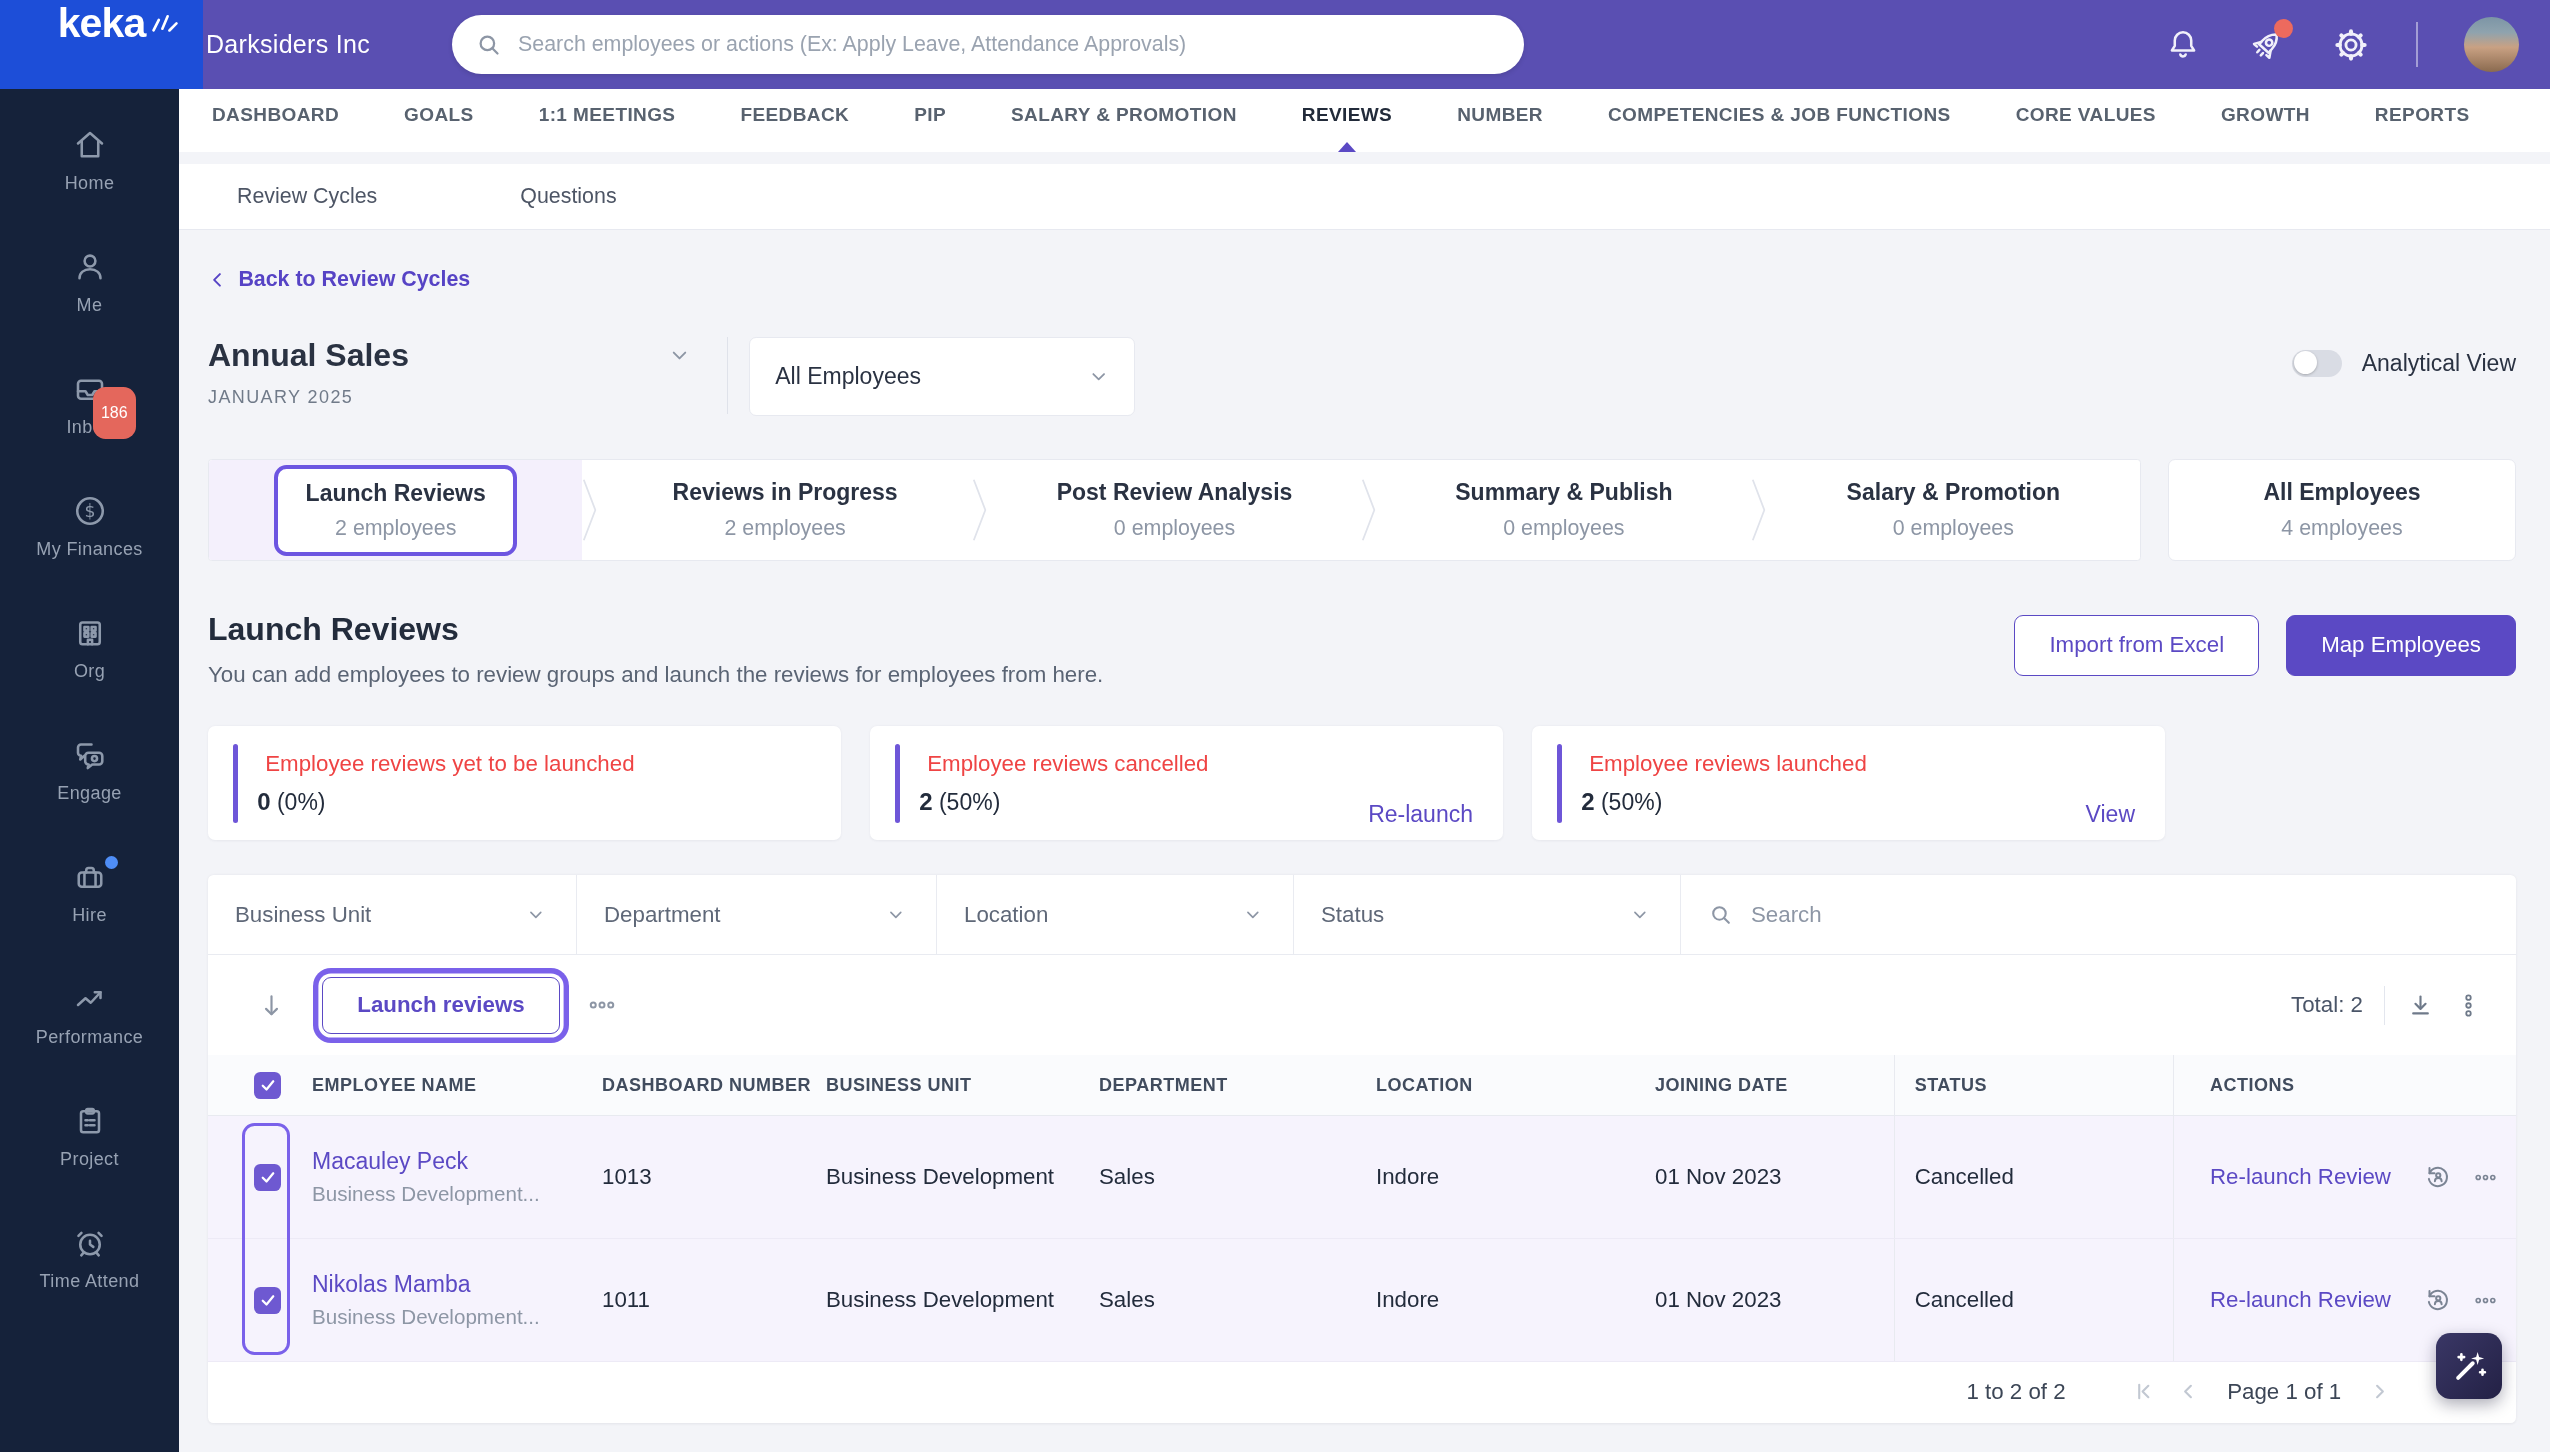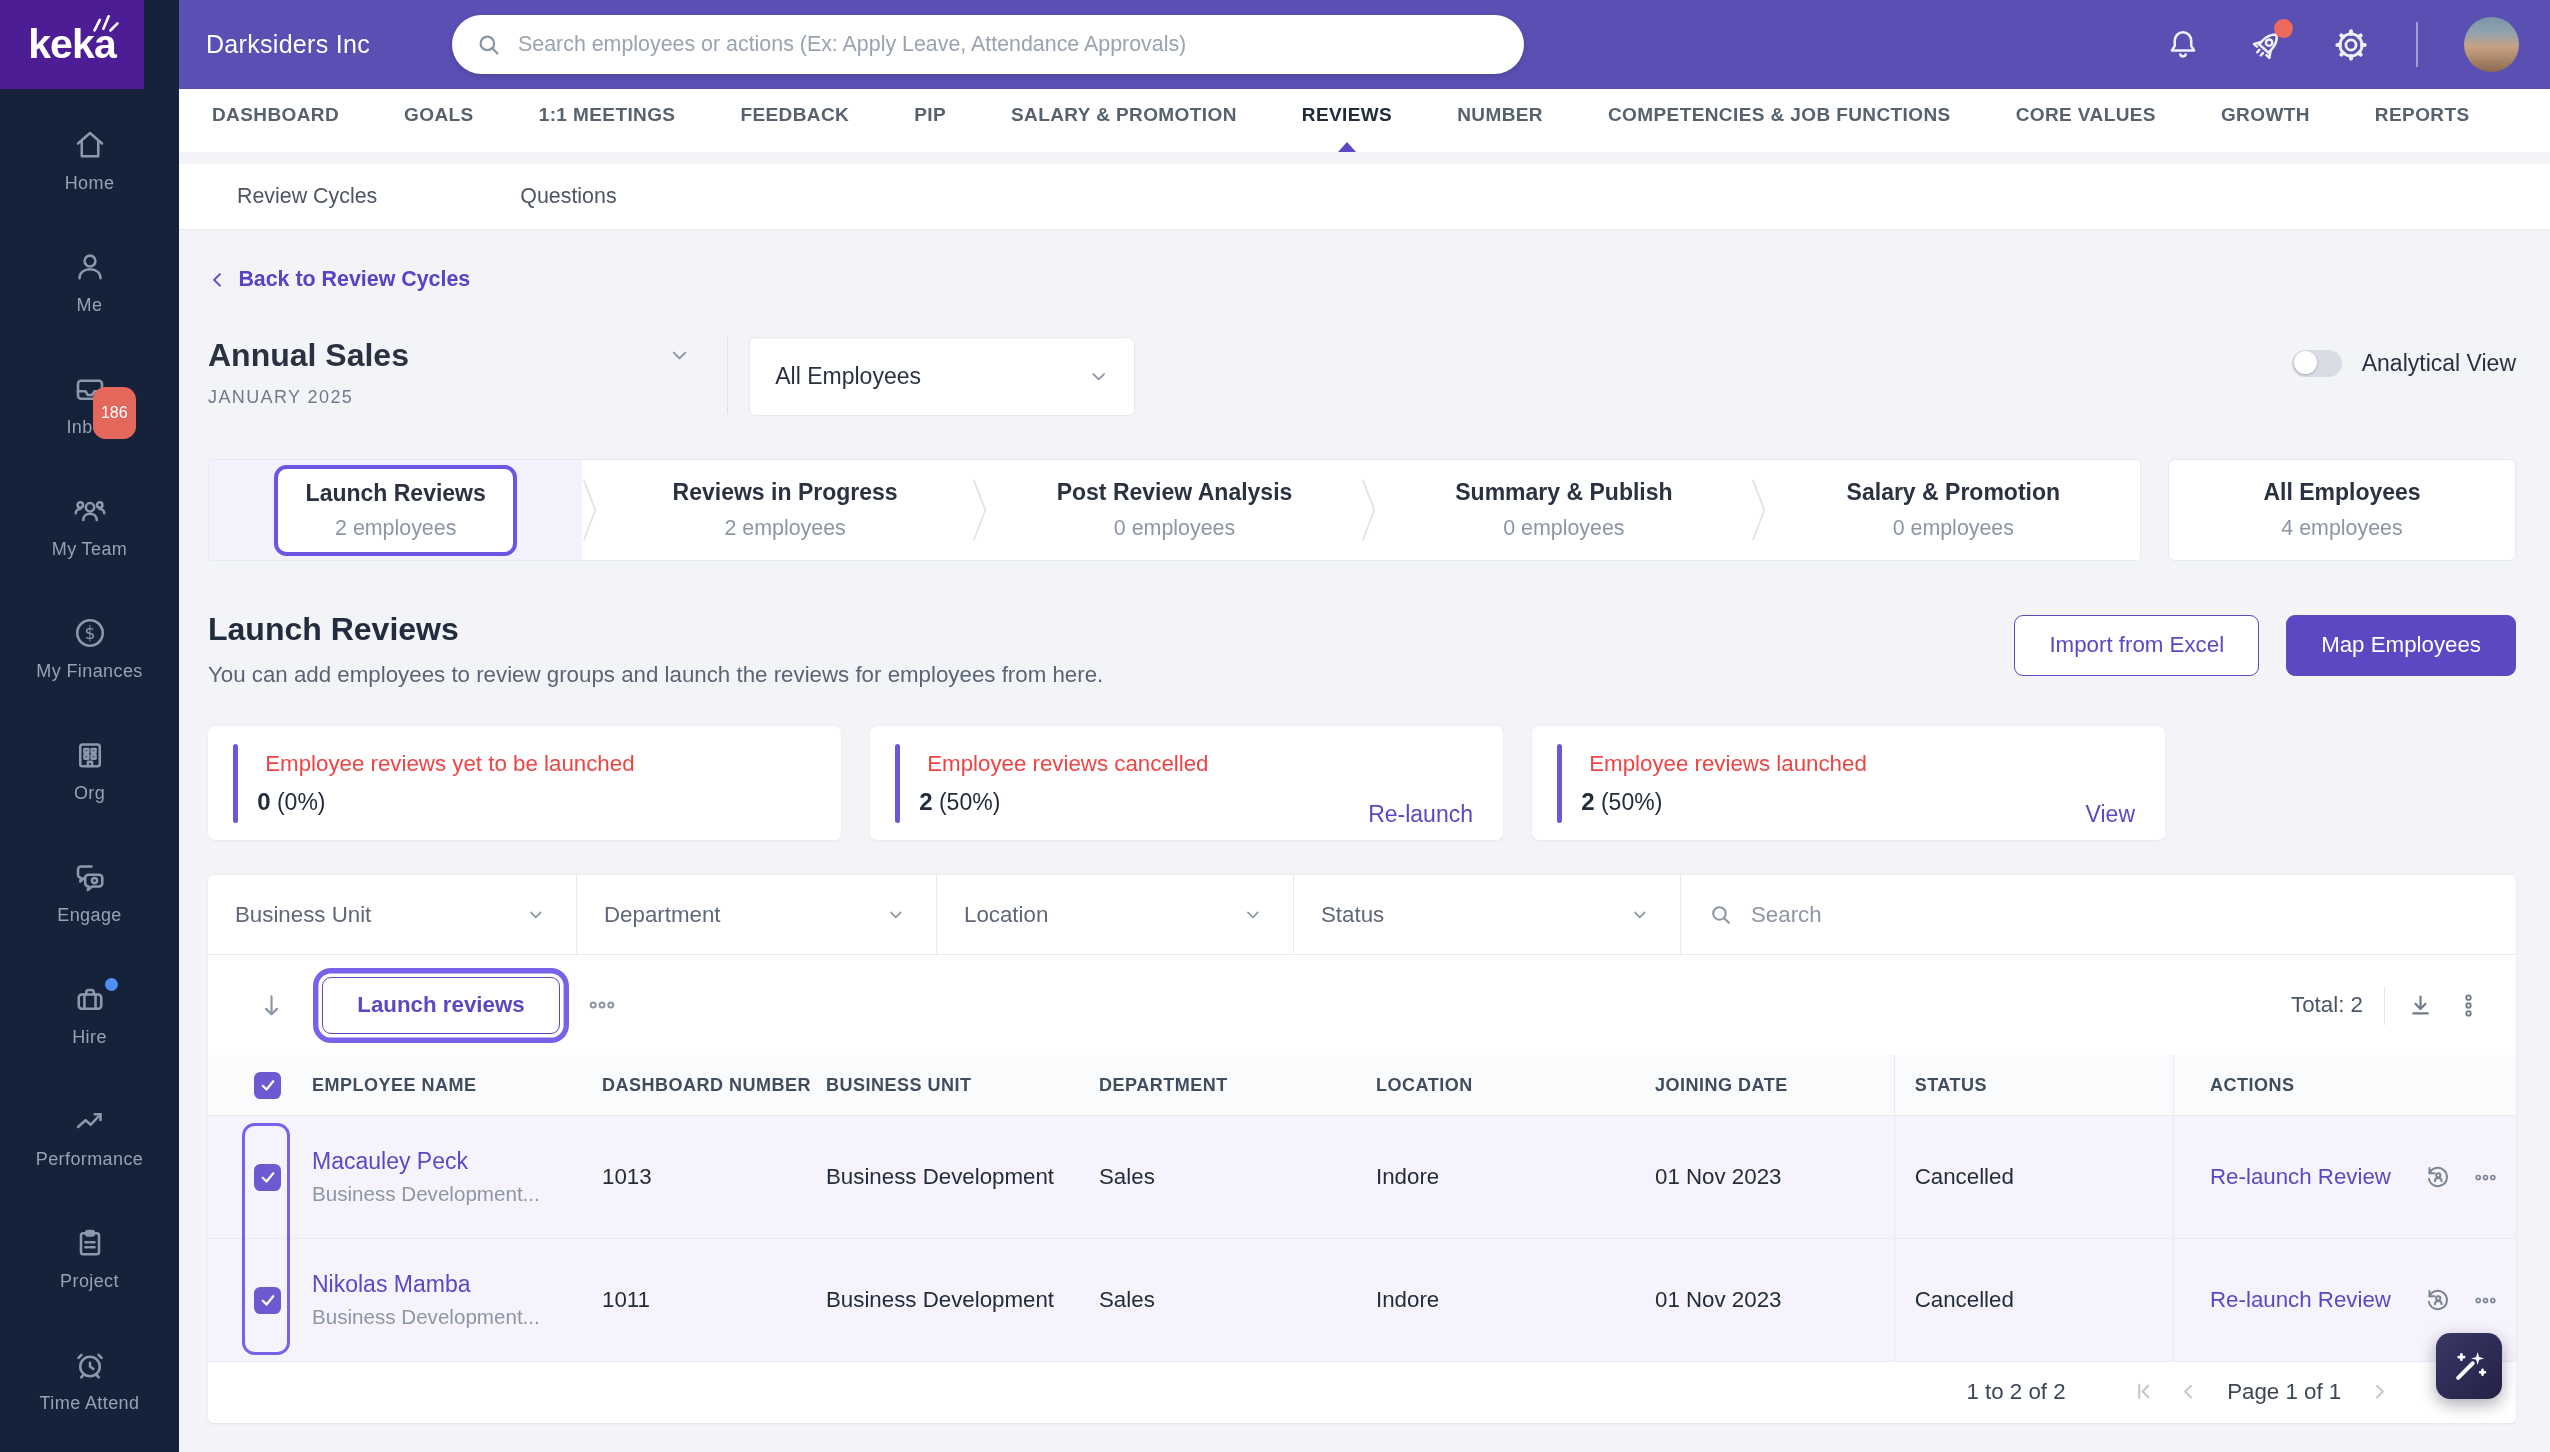--- a/index.html
+++ b/index.html
@@ -6,21 +6,21 @@
   html,body { width:2550px; height:1452px; }
   body {
     font-family:"Liberation Sans","DejaVu Sans",sans-serif;
     background:#f3f4f8; color:#232c3c; overflow:hidden; position:relative;
   }
   svg { display:block; }
   .icon { stroke:currentColor; fill:none; stroke-width:1.7; stroke-linecap:round; stroke-linejoin:round; }
 
   
   .sidebar { position:absolute; left:0; top:0; width:179px; height:1452px; background:#15223a; z-index:30; }
-  .logo-block { width:144px; height:89px; background:#4c1d95; display:flex; align-items:center; justify-content:center; position:relative; }
+  .logo-block { width:203px; height:89px; background:#1d4ed8; display:flex; align-items:flex-start; justify-content:center; position:relative; }
   .logo-text { color:#fff; font-size:41px; font-weight:bold; letter-spacing:-0.9px; }
   .logo-sparks { position:absolute; top:10.7px; right:23px; }
   .side-items { padding-top:10.7px; }
   .side-item { height:122px; display:flex; flex-direction:column; align-items:center; justify-content:center; gap:9.8px; color:#8d99ab; cursor:pointer; }
   .side-item .lbl { font-size:18px; color:#97a2b3; letter-spacing:0.4px; }
   .side-ico { position:relative; width:36px; height:36px; }
   .badge-red { position:absolute; top:-10.7px; left:21.4px; background:#e4675c; color:#fff; font-size:16px; line-height:16px; padding:18px 8px; border-radius:12.5px; font-weight:normal;margin-top:26px; }
   .dot-blue { position:absolute; top:-3.6px; right:-10.7px; width:13.4px; height:13.4px; border-radius:50%; background:#4f8ef6; }
 
   
@@ -172,33 +172,20 @@
     </div>
     <div class="side-item">
       <span class="side-ico">
         <svg class="icon" width="36" height="36" viewBox="0 0 24 24">
             <rect x="4" y="6.5" width="16" height="12" rx="2"></rect>
             <polyline points="4,13.5 9,13.5 10.5,16 13.5,16 15,13.5 20,13.5"></polyline>
           </svg>
         <span class="badge-red">186</span>
       </span>
       <span class="lbl">Inbox</span>
-    </div>
-    <div class="side-item">
-      <span class="side-ico">
-          <svg class="icon" width="36" height="36" viewBox="0 0 24 24">
-            <circle cx="12" cy="9.5" r="2.8"></circle>
-            <path d="M7.5 18 c0-2.6 2-4.2 4.5-4.2 s4.5 1.6 4.5 4.2"></path>
-            <circle cx="5.5" cy="8" r="1.8"></circle>
-            <path d="M2.5 13.5 c0-1.8 1.3-2.9 3-2.9"></path>
-            <circle cx="18.5" cy="8" r="1.8"></circle>
-            <path d="M21.5 13.5 c0-1.8-1.3-2.9-3-2.9"></path>
-          </svg>
-        </span>
-      <span class="lbl">My Team</span>
     </div>
     <div class="side-item">
       <span class="side-ico">
           <svg class="icon" width="36" height="36" viewBox="0 0 24 24">
             <circle cx="12" cy="12" r="8.5"></circle>
             <text x="12" y="16.2" text-anchor="middle" font-size="11.5" stroke="none" fill="currentColor" font-family="DejaVu Sans, sans-serif">$</text>
           </svg>
         </span>
       <span class="lbl">My Finances</span>
     </div>

